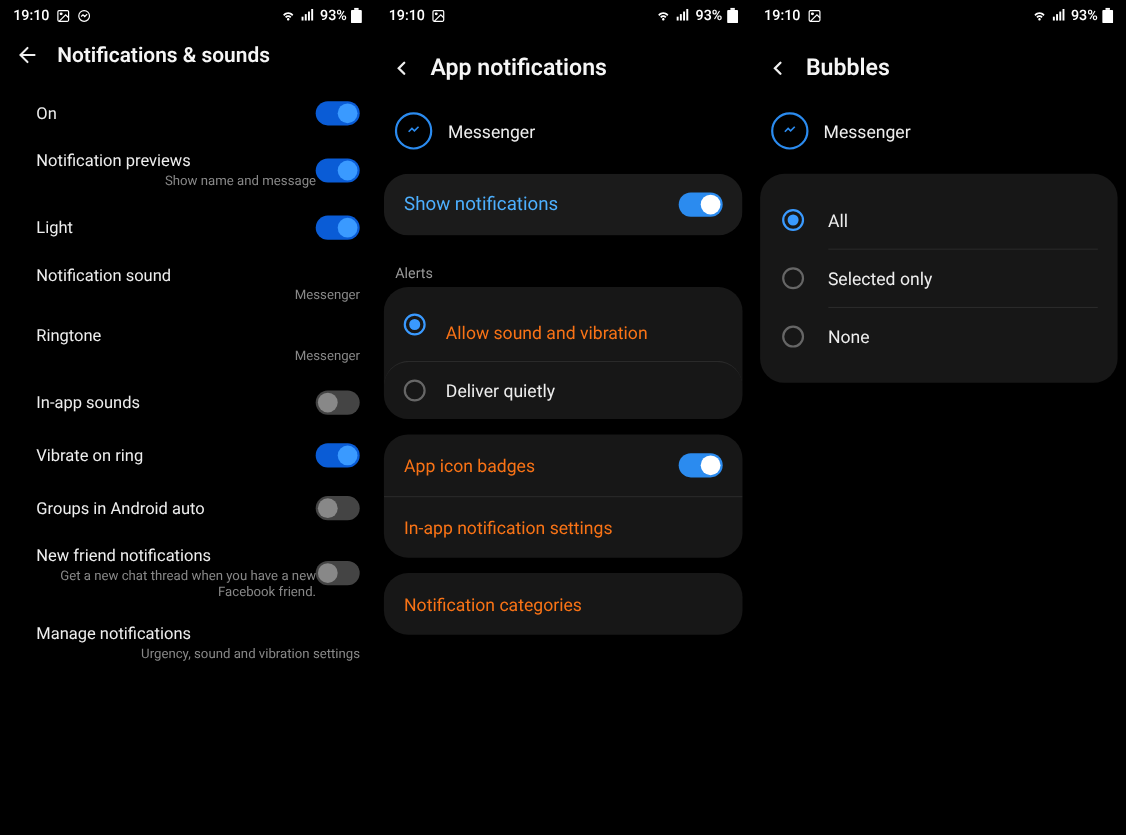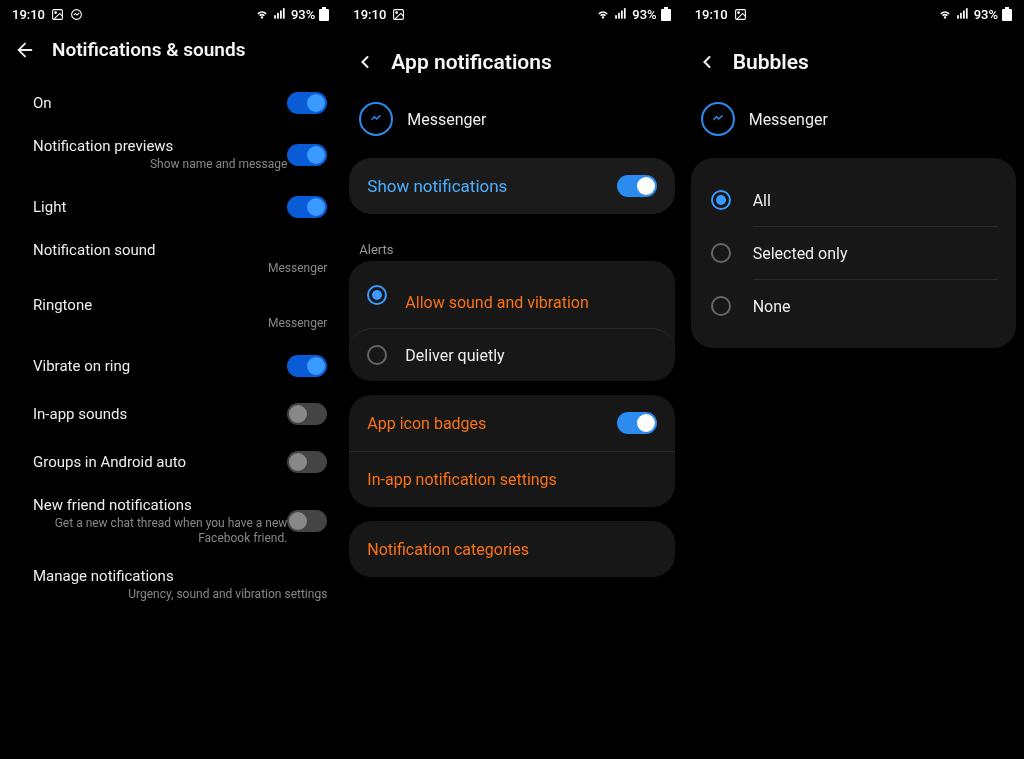--- a/index.html
+++ b/index.html
@@ -244,32 +244,32 @@
 
   <div class="row">
     <div class="row-text">
       <div class="row-label">Ringtone</div>
       <div class="row-sub">Messenger</div>
     </div>
   </div>
 
   <div class="row">
     <div class="row-text">
+        <div class="row-label">In-app sounds</div>
+      </div>
+    <div class="toggle off">
+        <div class="knob"></div>
+      </div>
+  </div>
+
+  <div class="row">
+    <div class="row-text">
         <div class="row-label">Vibrate on ring</div>
       </div>
     <div class="toggle on">
-        <div class="knob"></div>
-      </div>
-  </div>
-
-  <div class="row">
-    <div class="row-text">
-        <div class="row-label">In-app sounds</div>
-      </div>
-    <div class="toggle off">
         <div class="knob"></div>
       </div>
   </div>
 
   <div class="row">
     <div class="row-text">
         <div class="row-label">Groups in Android auto</div>
       </div>
     <div class="toggle off">
         <div class="knob"></div>

